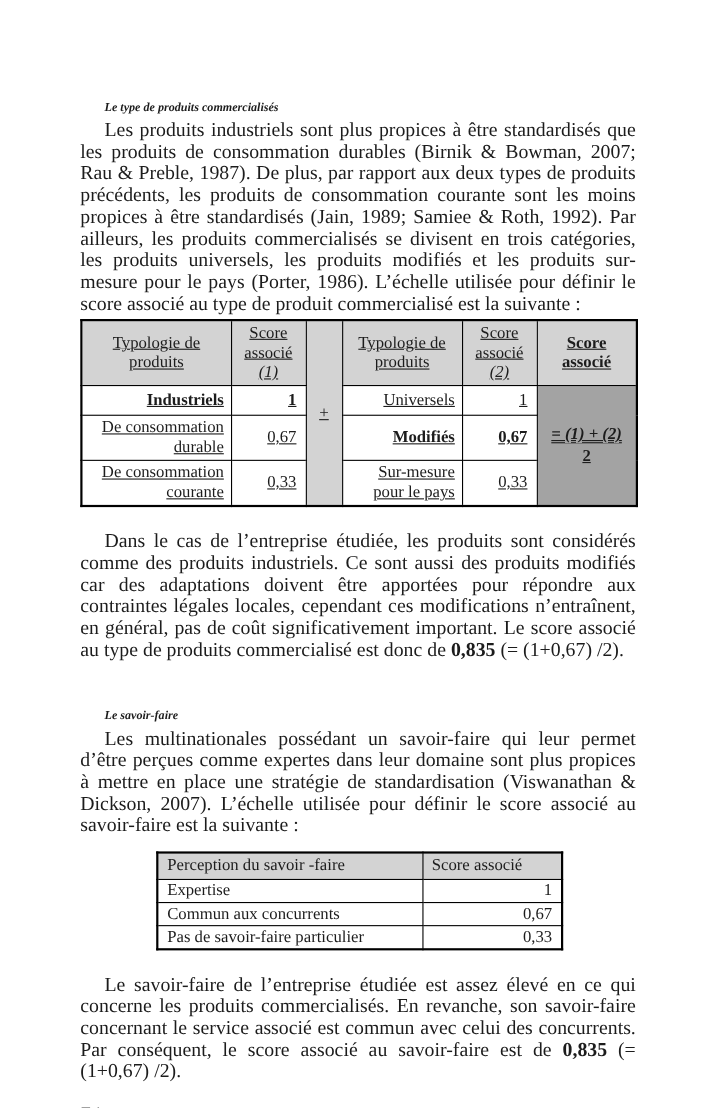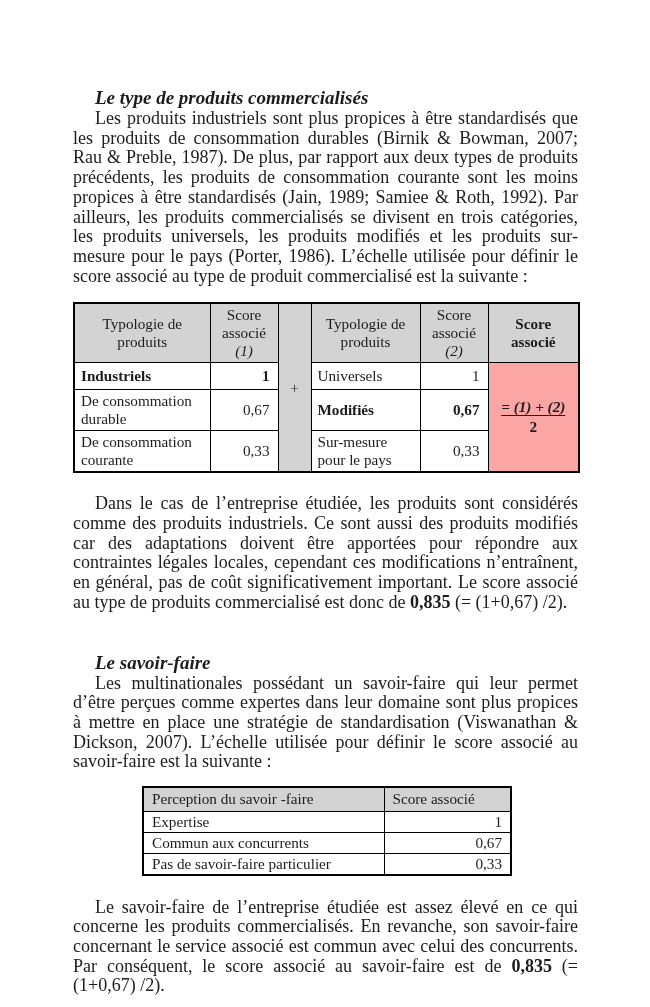--- a/index.html
+++ b/index.html
@@ -13,74 +13,75 @@
     height: 1007px;
     margin: 0 auto;
     background: #ffffff;
     box-sizing: border-box;
     padding: 88px 72px 0 73px;
     font-family: "Liberation Serif", "DejaVu Serif", serif;
     color: #1c1c1c;
     overflow: hidden;
   }
   .section-heading {
-    font-size: 19px;
+    font-size: 11px;
     line-height: 20px;
     font-weight: bold;
     font-style: italic;
     margin: 0 0 1px 22px;
   }
   p.body {
     margin: 0;
     font-size: 18px;
     line-height: 19.7px;
     text-align: justify;
     text-indent: 22px;
   }
   p.body b { font-weight: bold; }
 
   
   table.t1 {
     border-collapse: collapse;
     table-layout: fixed;
     width: 505px;
-    margin: 16px 0 21px 0;
+    margin: 4px 0 21px 0;
     font-size: 15.2px;
     line-height: 18px;
     border: 2px solid #000;
+    text-decoration: underline;
   }
   table.t1 th, table.t1 td {
     border: 1px solid #000;
     vertical-align: middle;
     font-weight: normal;
     padding: 2px 6px;
     box-sizing: border-box;
     overflow: hidden;
   }
   table.t1 .hdr {
     background: #d3d3d3;
     text-align: center;
   }
   table.t1 .plus-cell {
     background: #d3d3d3;
     text-align: center;
     font-size: 15.4px;
     padding: 0;
   }
-  table.t1 .lbl { text-align: left; }
+  table.t1 .lbl { text-align: right; }
   table.t1 .num { text-align: right; padding-right: 8px; }
   table.t1 .b   { font-weight: bold; }
   table.t1 .it  { font-style: italic; }
   table.t1 tr.hrow  { height: 57px; }
   table.t1 tr.r1    { height: 27px; }
   table.t1 tr.r2    { height: 38px; }
   table.t1 tr.r3    { height: 37px; }
   table.t1 .formula-cell {
     text-align: center;
-    background: #fca5a5;
+    background: #a3a3a3;
   }
   .formula-num {
     font-weight: bold;
     font-style: italic;
     text-decoration: underline;
     text-underline-offset: 3px;
   }
   .formula-den {
     font-weight: bold;
     margin-top: 2px;

